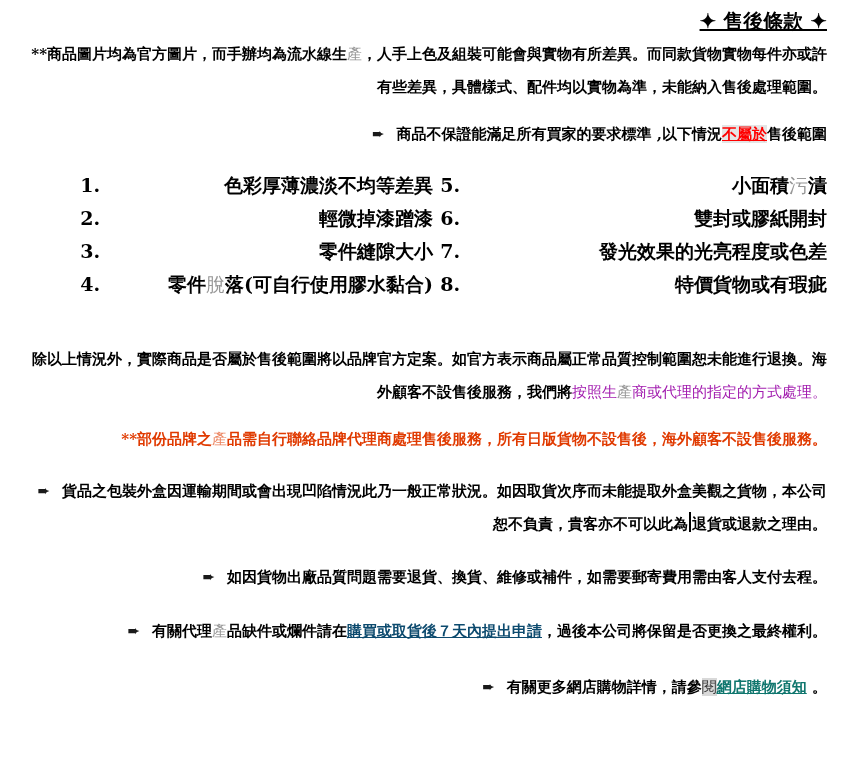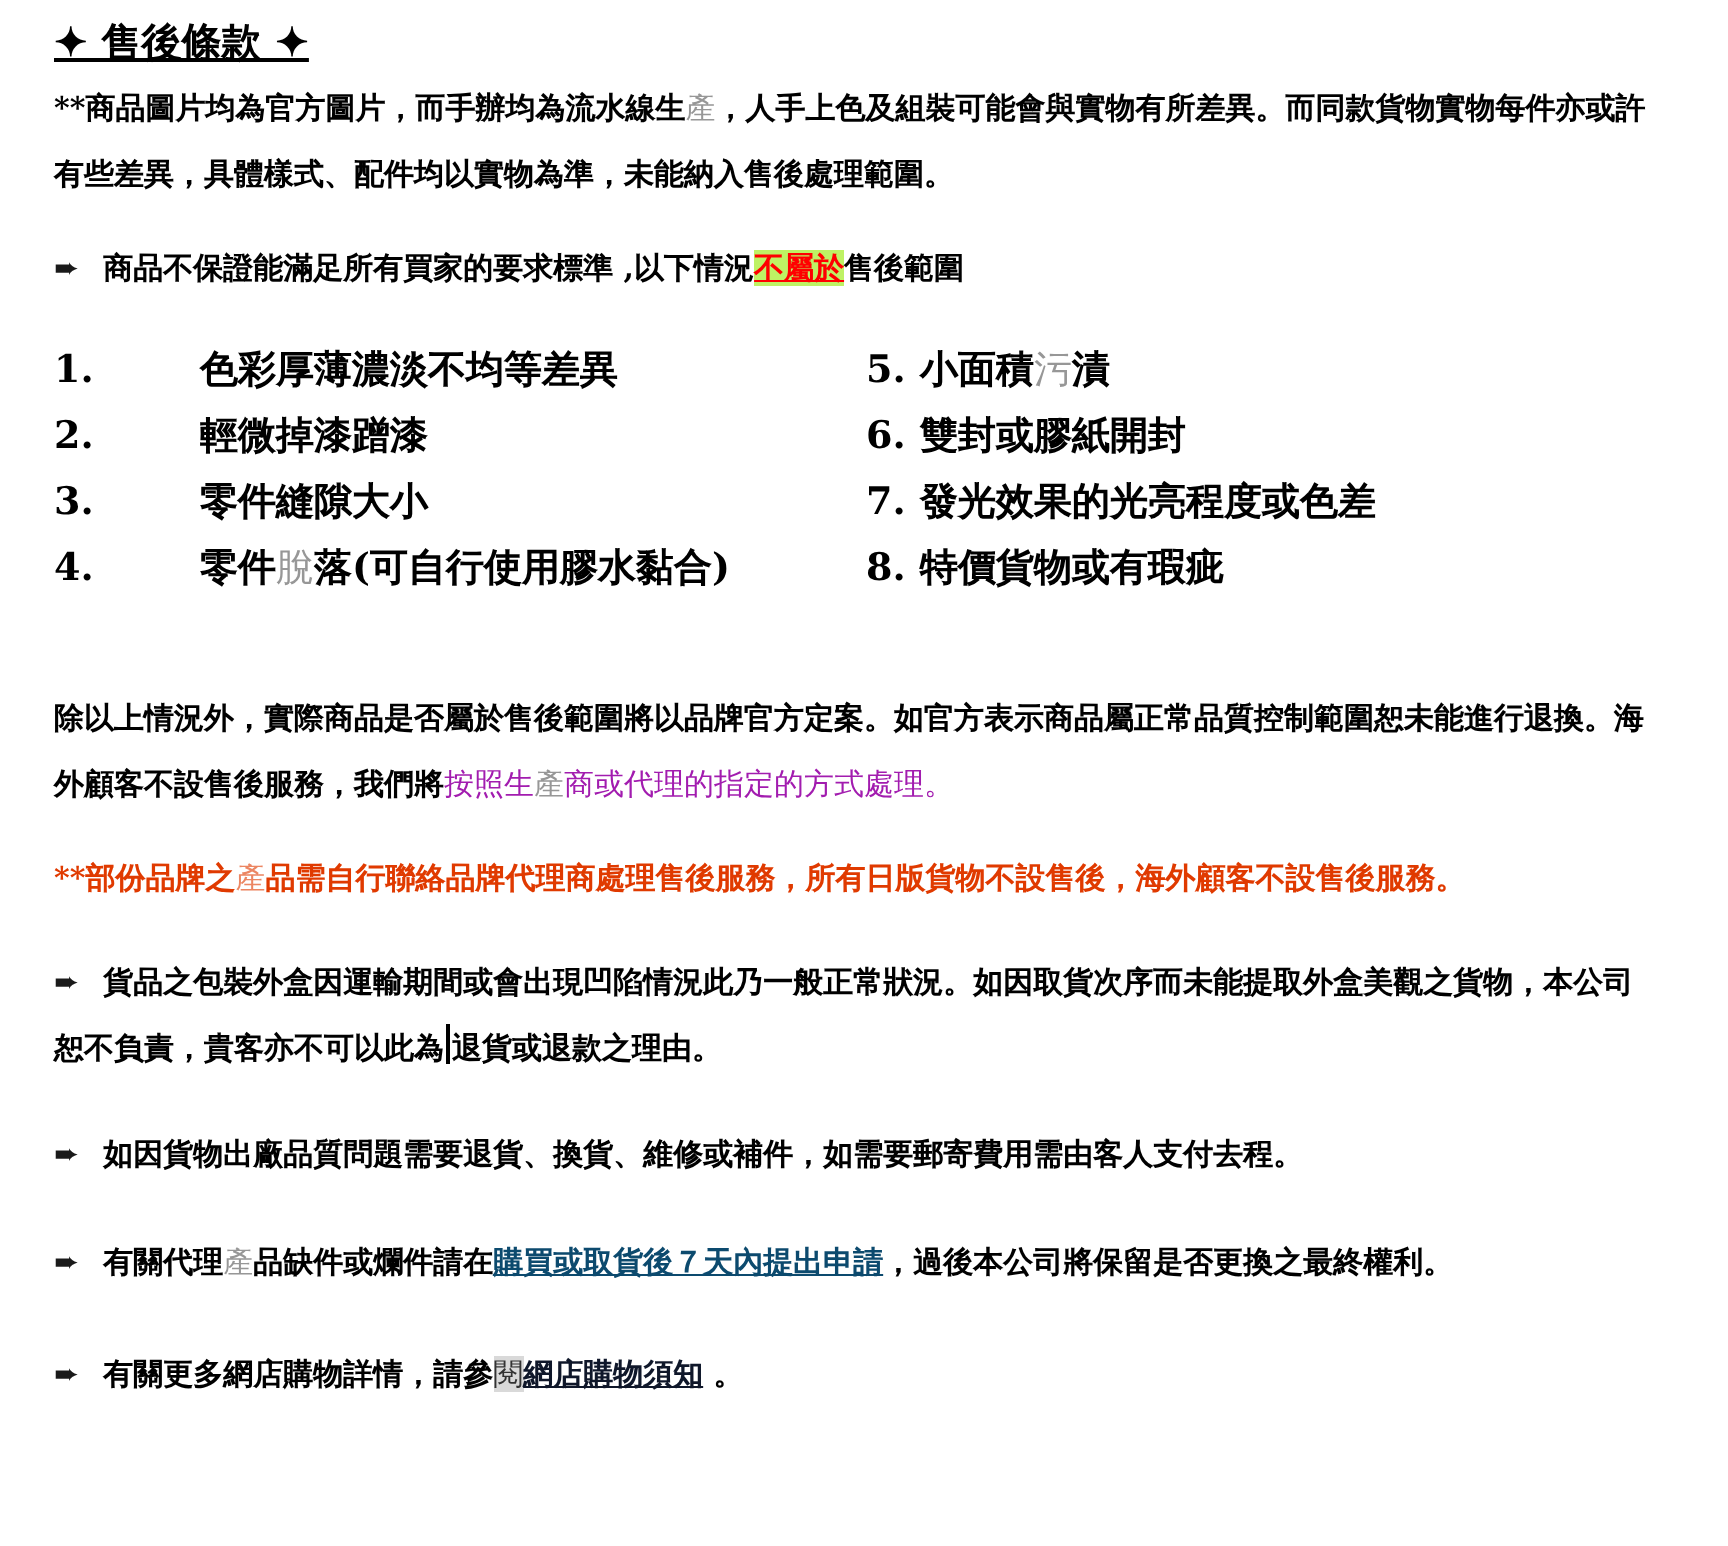--- a/index.html
+++ b/index.html
@@ -1,45 +1,45 @@
 <!DOCTYPE html>
 <html><head>
 <meta charset="utf-8">
 <style>
   html,body{margin:0;padding:0;background:#ffffff;}
   .page{
     width:864px;height:773px;overflow:hidden;background:#fff;
     font-family:"DejaVu Serif","Liberation Serif",serif;
     color:#000;box-sizing:border-box;
   }
-  .doc{padding:6px 20px 0 27px;width:800px;}
+  .doc{padding:6px 20px 0 27px;width:800px;text-align:right;}
   .para{margin:0;font-size:15px;font-weight:bold;line-height:33px;word-break:break-all;}
   .title{font-size:20px;font-weight:bold;line-height:30px;text-decoration:underline;margin:0;}
   .intro{margin-top:2px;}
   .notice-line{margin-top:14px;}
   .excl-list{margin-top:18px;font-size:19px;font-weight:bold;}
   .row{display:flex;line-height:33px;}
   .num-l{width:73px;flex:0 0 73px;}
   .text-l{width:333px;flex:0 0 333px;}
   .num-r{width:27px;flex:0 0 27px;}
   .text-r{flex:1;}
   .decision{margin-top:42px;}
   .brand-notice{margin-top:14px;color:#e03a00;}
   .factory-line{margin-top:20px;}
   .packaging{margin-top:19px;}
   .missing-parts{margin-top:21px;}
   .more-info{margin-top:23px;}
   .arrow{display:inline-block;margin-right:12px;color:#1a1a1a;font-family:"DejaVu Sans",sans-serif;}
-  .hl{color:#ff0000;background:#bef264;text-decoration:underline;}
+  .hl{color:#ff0000;background:#e5e5e5;text-decoration:underline;}
   .fb{font-weight:normal;color:#979797;}
   .fb-red{font-weight:normal;color:#ec8662;}
   .fb-box{font-weight:normal;color:#333;background:#d9d9d9;}
   .light{font-weight:normal;color:#a21caf;}
   .redlink{color:#0c4a6e;text-decoration:underline;cursor:pointer;}
-  .bluelink{color:#0f172a;text-decoration:underline;cursor:pointer;}
+  .bluelink{color:#0f766e;text-decoration:underline;cursor:pointer;}
   .caret{display:inline-block;width:0;border-left:2px solid #000;height:20px;vertical-align:-3px;margin:0 1px;}
 </style>
 </head>
 <body>
 
 <div class="page">
   <div class="doc">
 
     <p class="title"><span>✦ 售後條款 ✦</span></p>
 

